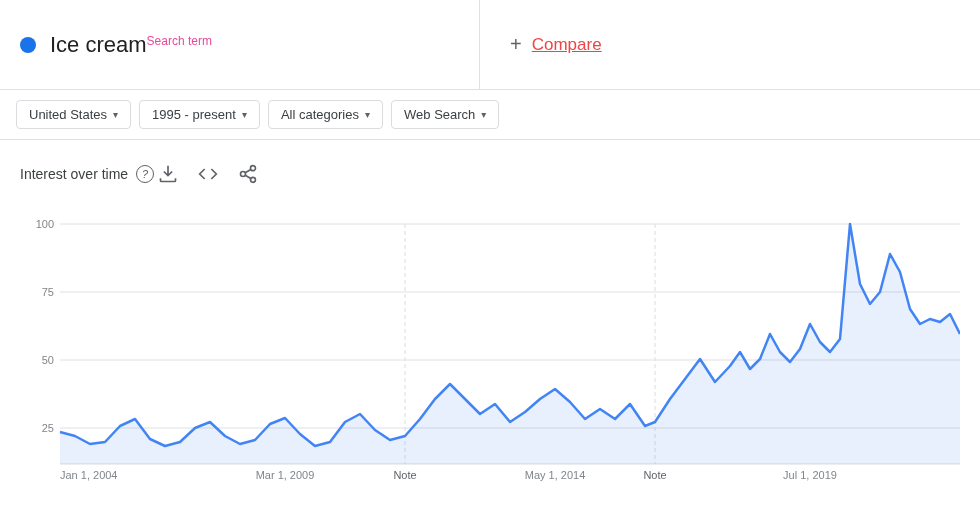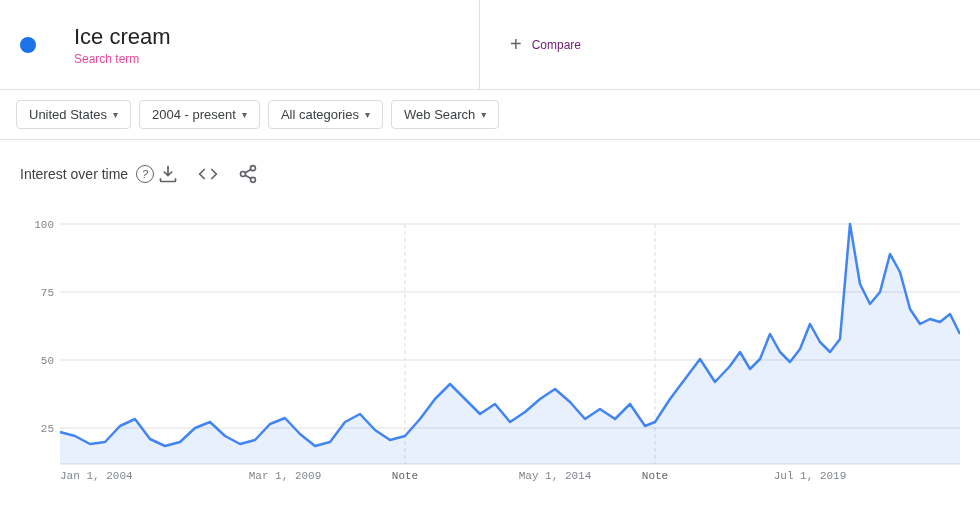--- a/index.html
+++ b/index.html
@@ -19,33 +19,33 @@
       border-right: 1px solid #e0e0e0;
     }
     .blue-dot {
       width: 16px;
       height: 16px;
       border-radius: 50%;
       background: #1a73e8;
       margin-right: 14px;
       flex-shrink: 0;
     }
-    .term-text-block { display: flex; flex-direction: column; margin-left: 24px; }
+    .term-text-block { display: flex; flex-direction: row; }
     .term-name { font-size: 22px; font-weight: 400; color: #202124; }
     .term-label { font-size: 12px; color: #ec4899; margin-top: 2px; }
 
     .compare-area {
       display: flex;
       align-items: center;
       padding: 16px 30px;
       flex: 1;
       cursor: pointer;
     }
     .plus-icon { font-size: 20px; color: #5f6368; margin-right: 10px; }
-    .compare-label { font-size: 12px; color: #701a75; }
+    .compare-label { font-size: 17px; color: #ef4444; text-decoration: underline; }
 
     .filter-bar {
       display: flex;
       align-items: center;
       padding: 10px 16px;
       gap: 8px;
       border-bottom: 1px solid #e0e0e0;
       background: #fff;
     }
     .filter-btn {
@@ -85,21 +85,20 @@
     .action-icon {
       width: 28px; height: 28px;
       display: flex; align-items: center; justify-content: center;
       cursor: pointer; color: #5f6368; font-size: 16px; border-radius: 50%;
     }
 
     .chart-container {
       position: relative;
       width: 100%;
       height: 280px;
-      font-family: Liberation Mono, monospace;
     }
     svg.chart { width: 100%; height: 100%; }
   </style>
 </head>
 <body>
 
 <div class="top-bar">
   <div class="search-term-area">
     <div class="blue-dot"></div>
     <div class="term-text-block">
@@ -112,21 +111,21 @@
     <span class="compare-label">Compare</span>
   </div>
 </div>
 
 <div class="filter-bar">
   <button class="filter-btn">
     <span>United States</span>
     <span class="chevron">▾</span>
   </button>
   <button class="filter-btn">
-    <span>2004 - present</span>
+    <span>1995 - present</span>
     <span class="chevron">▾</span>
   </button>
   <button class="filter-btn">
     <span>All categories</span>
     <span class="chevron">▾</span>
   </button>
   <button class="filter-btn">
     <span>Web Search</span>
     <span class="chevron">▾</span>
   </button>

